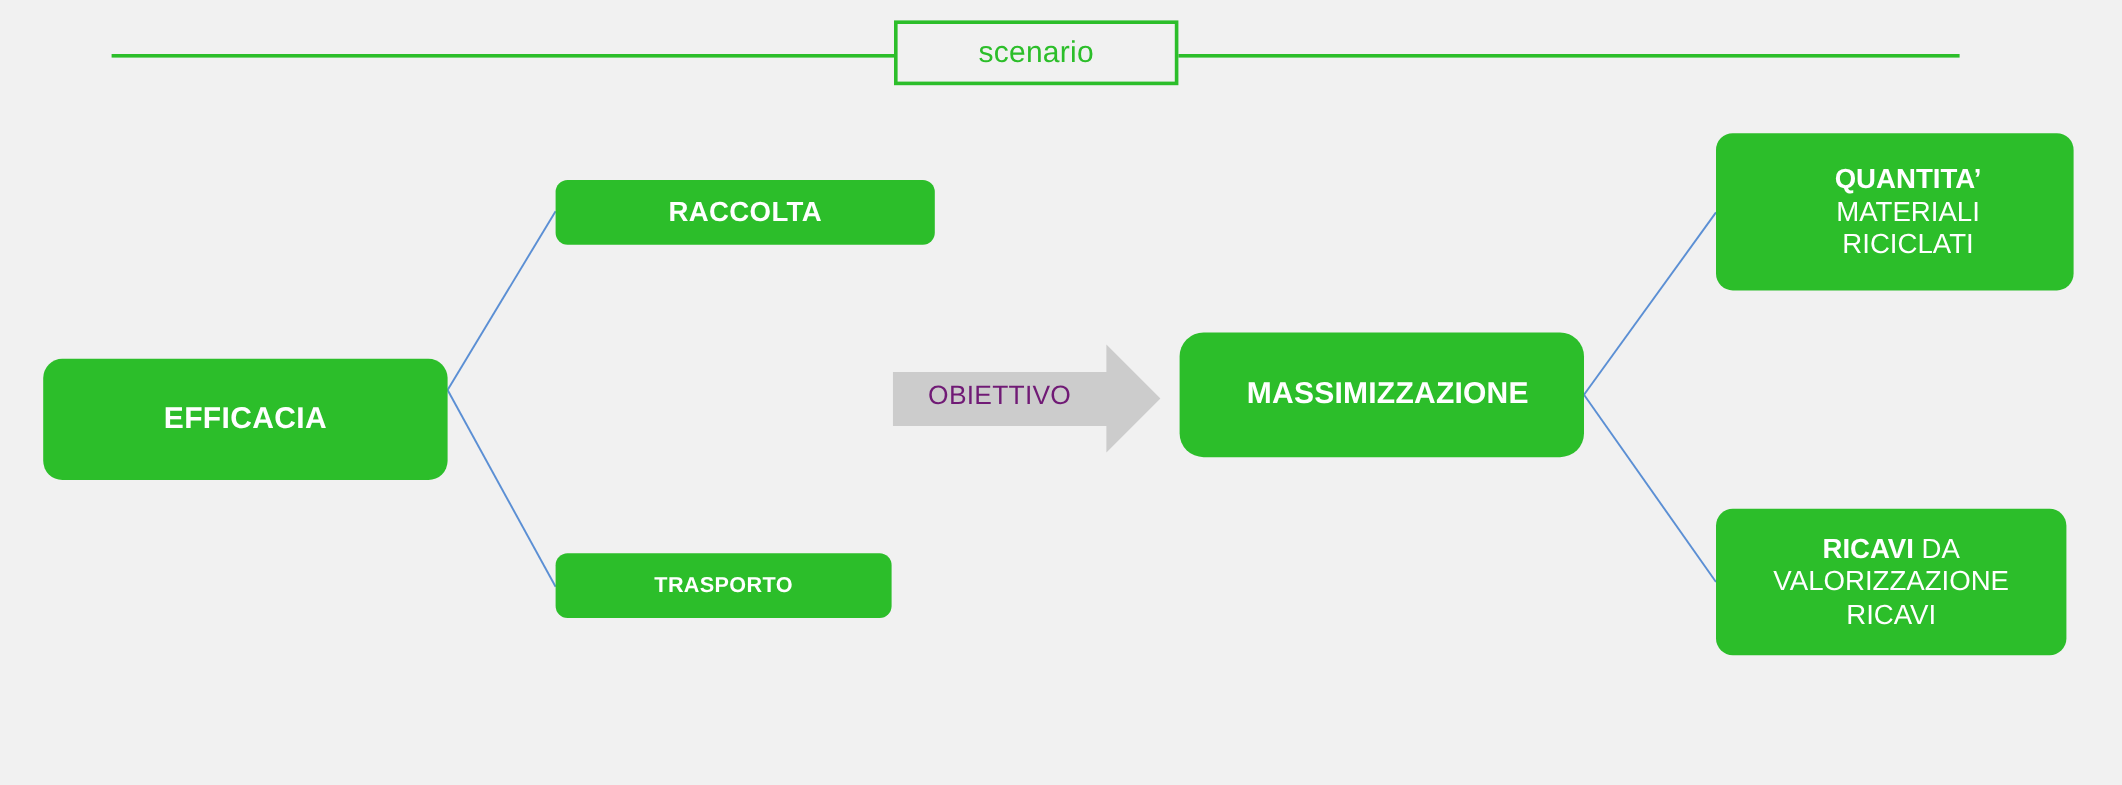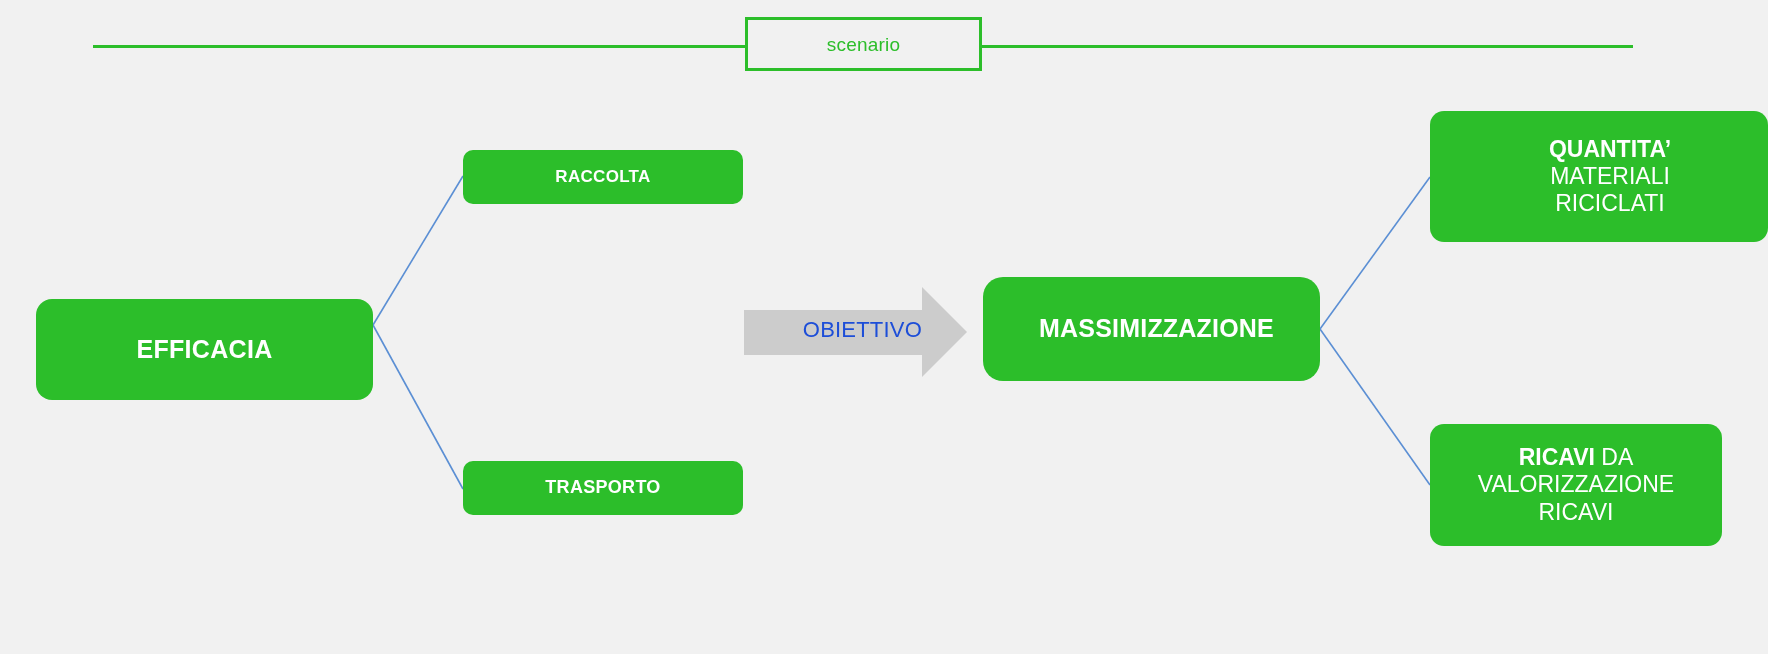--- a/index.html
+++ b/index.html
@@ -38,21 +38,21 @@
     height: 54px;
     box-sizing: border-box;
     border: 3px solid #2cbe2a;
     background: transparent;
     display: flex;
     align-items: center;
     justify-content: center;
   }
   .banner-box .label {
     color: #2cbe2a;
-    font-size: 19px;
+    font-size: 25px;
     font-weight: 400;
     letter-spacing: 0.2px;
     line-height: 1;
   }
 
   
   #connectors {
     position: absolute;
     left: 0; top: 0;
     width: 1768px;
@@ -76,37 +76,37 @@
   }
   .node .txt { display: block; width: 100%; }
 
   .node-efficacia {
     left: 36px; top: 275px; width: 337px; height: 101px;
     font-size: 25px; font-weight: bold; letter-spacing: 0.3px;
     border-radius: 16px;
     margin-top: 24px;
   }
   .node-raccolta {
-    left: 463px; top: 150px; width: 280px; height: 54px;
-    font-size: 17px; font-weight: bold; letter-spacing: 0.3px;
+    left: 463px; top: 150px; width: 316px; height: 54px;
+    font-size: 23px; font-weight: bold; letter-spacing: 0.3px;
     border-radius: 10px;
   }
   .node-trasporto {
     left: 463px; top: 461px; width: 280px; height: 54px;
     font-size: 18px; font-weight: bold; letter-spacing: 0.3px;
     border-radius: 10px;
   }
   .node-massimizzazione {
     left: 983px; top: 277px; width: 337px; height: 104px;
     font-size: 25px; font-weight: bold; letter-spacing: 0.2px;
     border-radius: 20px;
     padding-left: 20px;
   }
   .node-quantita {
-    left: 1430px; top: 111px; width: 338px; height: 131px;
+    left: 1430px; top: 111px; width: 298px; height: 131px;
     font-size: 23px; font-weight: 400;
     border-radius: 14px;
     padding-left: 32px;
   }
   .node-ricavi {
     left: 1430px; top: 424px; width: 292px; height: 122px;
     font-size: 23px; font-weight: 400;
     border-radius: 14px;
   }
   .node-quantita .lead,
@@ -122,22 +122,22 @@
   }
   .arrow-wrap svg { display: block; }
   .arrow-label {
     position: absolute;
     left: 0px;
     top: 22px;
     width: 178px;
     height: 46px;
     display: flex;
     align-items: center;
-    justify-content: flex-end;
-    color: #1d4ed8;
+    justify-content: center;
+    color: #701a75;
     font-size: 22px;
     font-weight: 400;
     letter-spacing: 0.2px;
     pointer-events: none;
   }
 </style>
 </head>
 <body>
 
 <div id="canvas">

